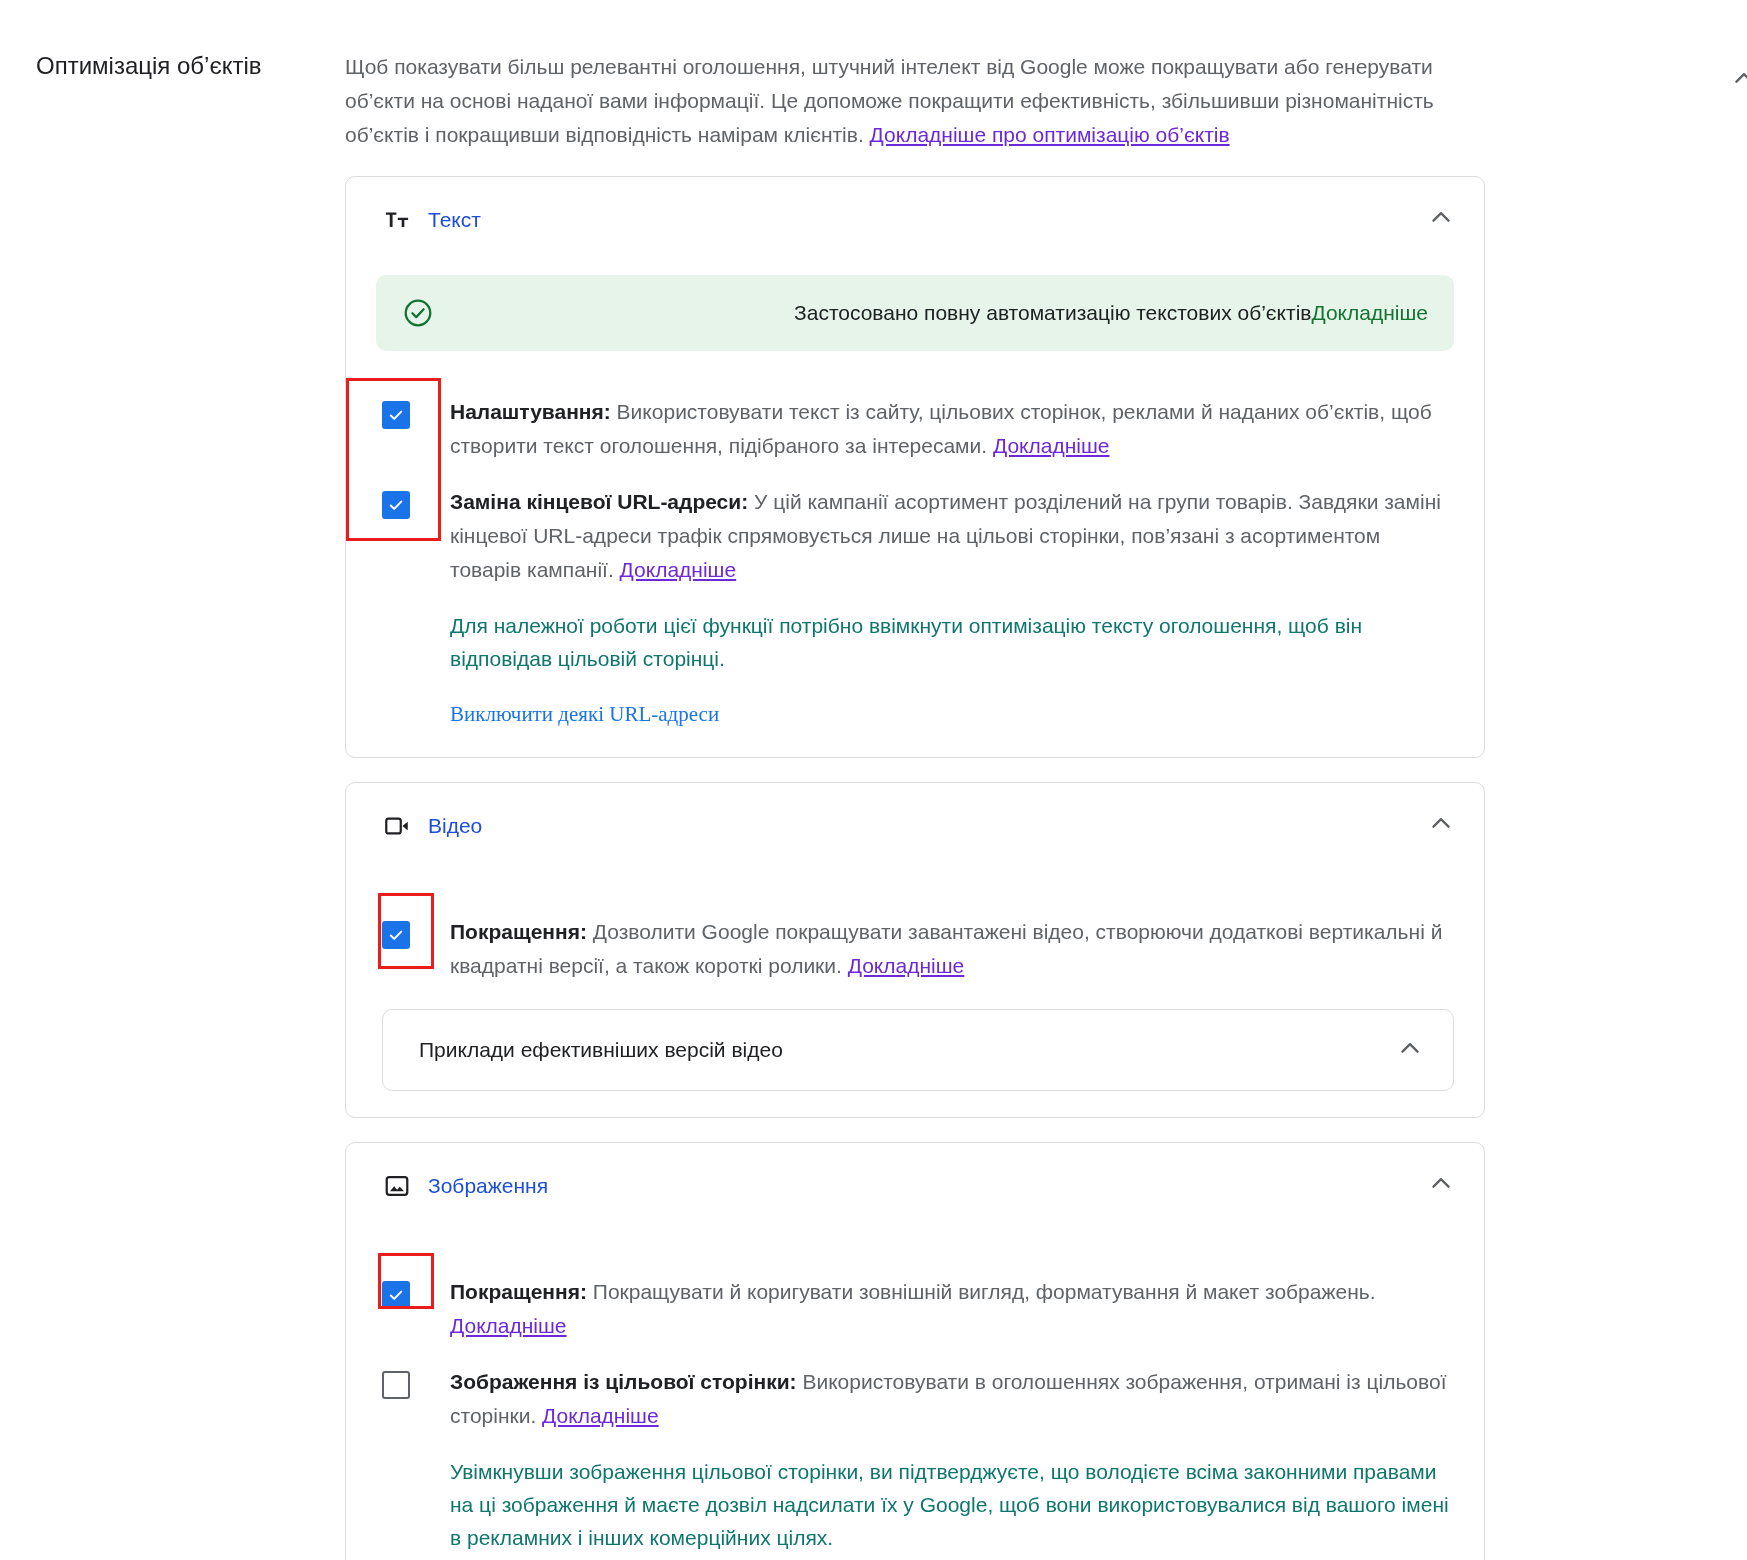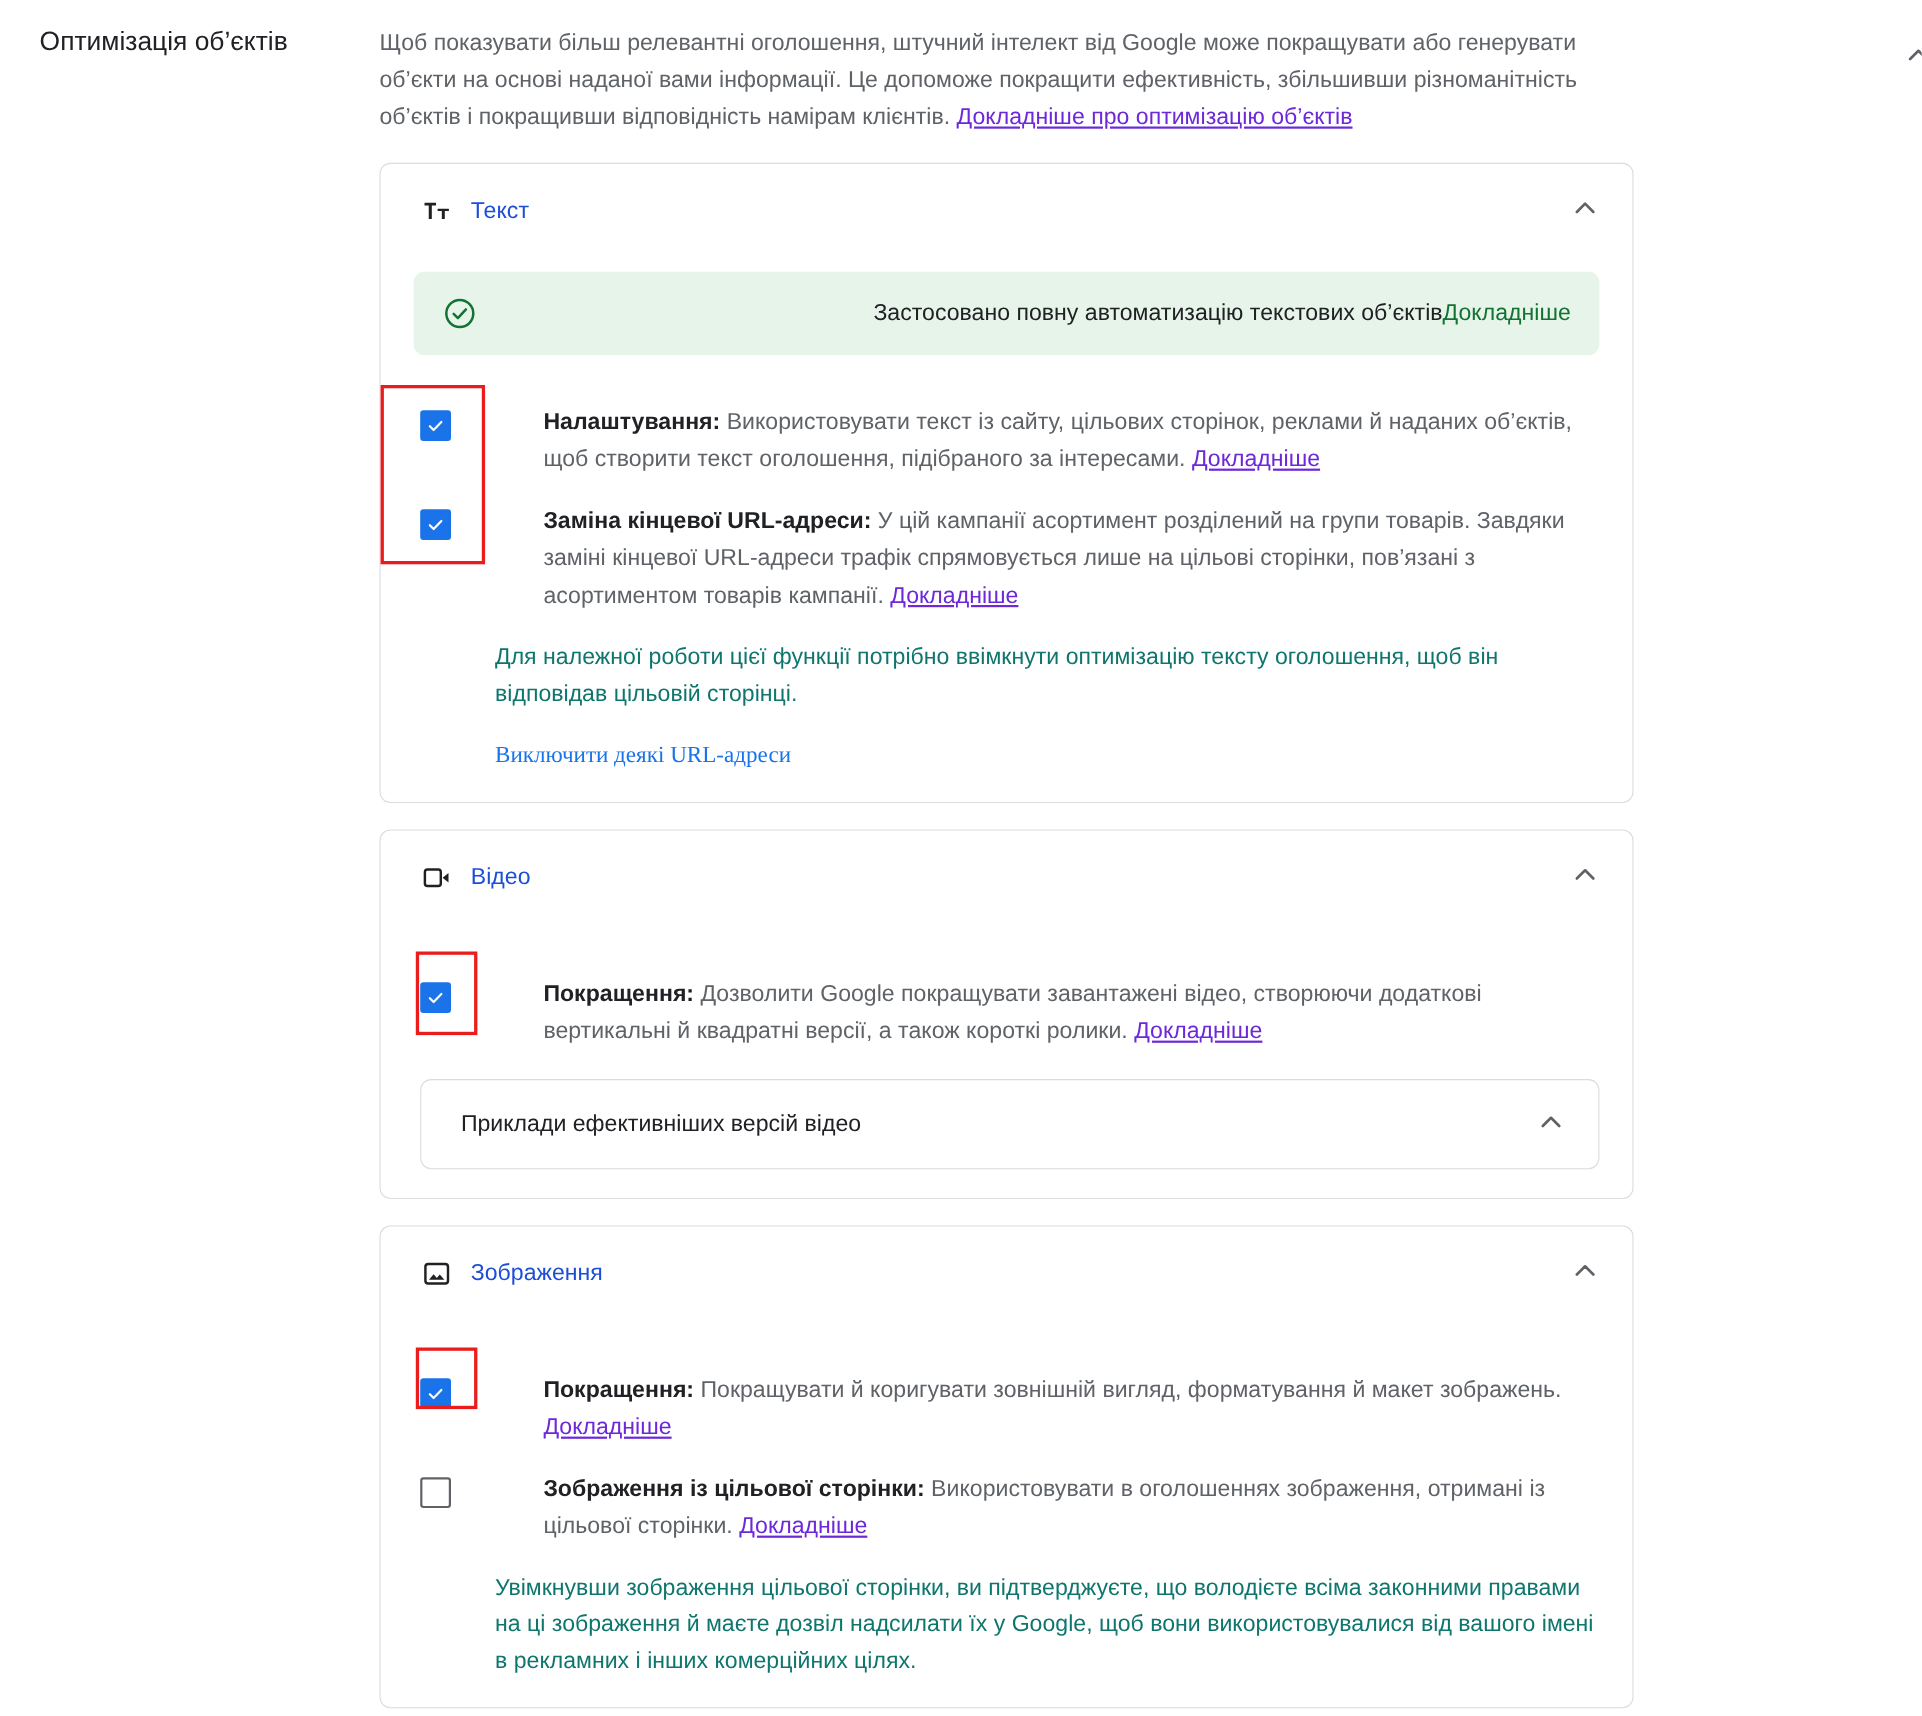--- a/index.html
+++ b/index.html
@@ -14,20 +14,21 @@
     font-family: "Liberation Sans", "DejaVu Sans", sans-serif;
     color: #202124;
     -webkit-font-smoothing: antialiased;
   }
 
   .page {
     position: relative;
     width: 1747px;
     height: 1327px;
     box-sizing: border-box;
+    margin-top: 28px;
   }
 
   
   .row {
     display: flex;
     align-items: flex-start;
     padding: 22px 0 0 0;
   }
 
   .left-col {
@@ -157,21 +158,20 @@
     cursor: pointer;
     white-space: nowrap;
   }
 
   
   .cb-row {
     display: flex;
     align-items: flex-start;
     padding: 0 30px 0 36px;
     position: relative;
-    gap: 44px;
   }
   .cb-col {
     flex: 0 0 68px;
     width: 68px;
     display: flex;
     justify-content: flex-start;
     padding-top: 6px;
   }
   .cb {
     width: 28px;

